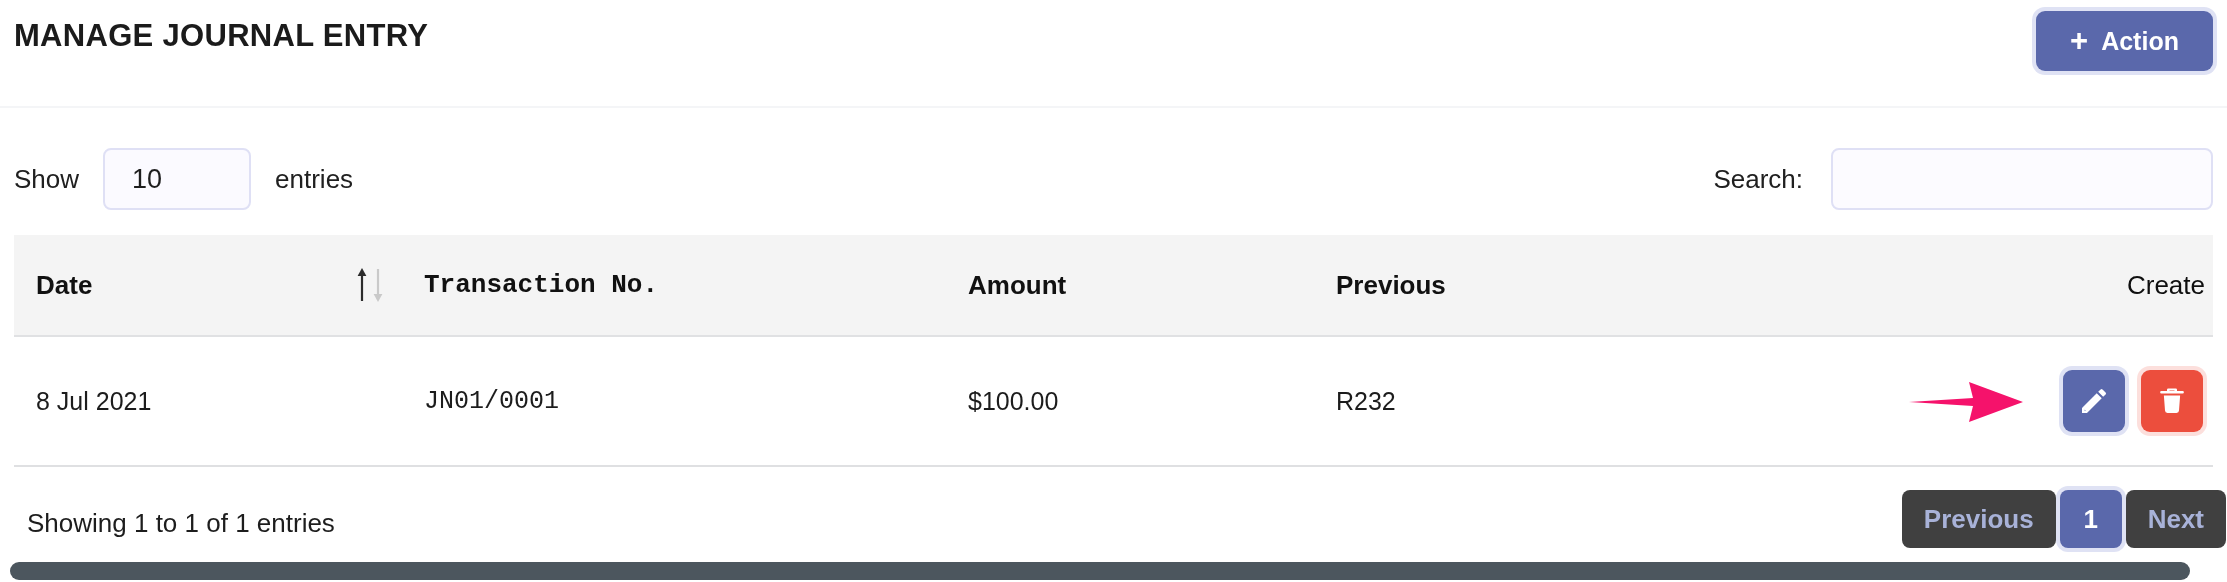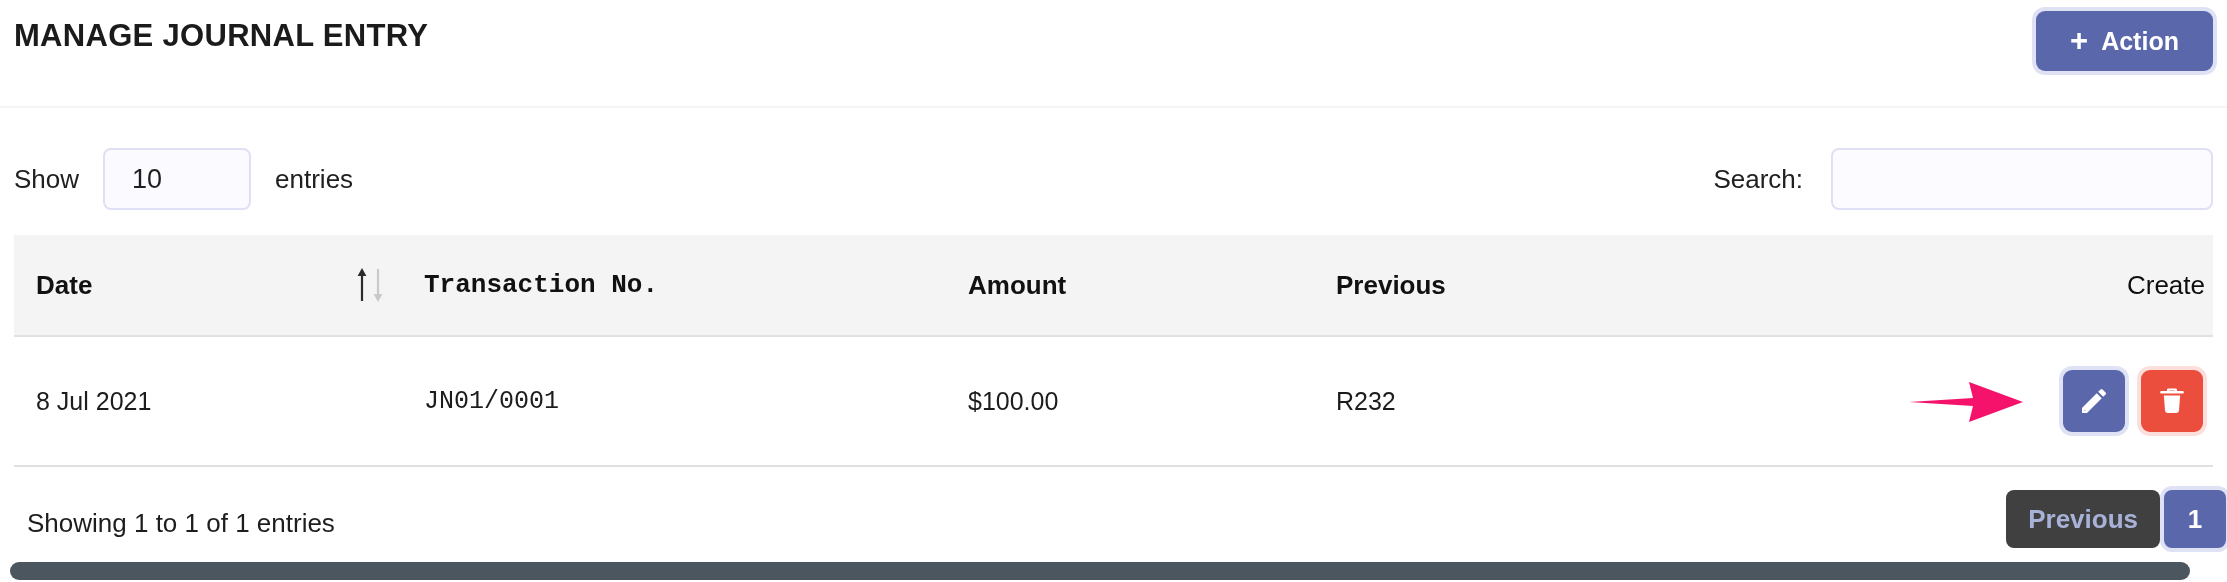--- a/index.html
+++ b/index.html
@@ -373,20 +373,21 @@
       </div>
     </div>
   </div>
 
   <div class="footer">
     <div class="info">Showing 1 to 1 of 1 entries</div>
 
     <div class="pagination">
       <button class="page-btn">Previous</button>
       <button class="page-btn active">1</button>
+      <button class="page-btn">Next</button>
     </div>
   </div>
 
   <div class="scrollbar-track">
     <div class="scrollbar-thumb"></div>
   </div>
 
 </div>
 
 </body></html>

